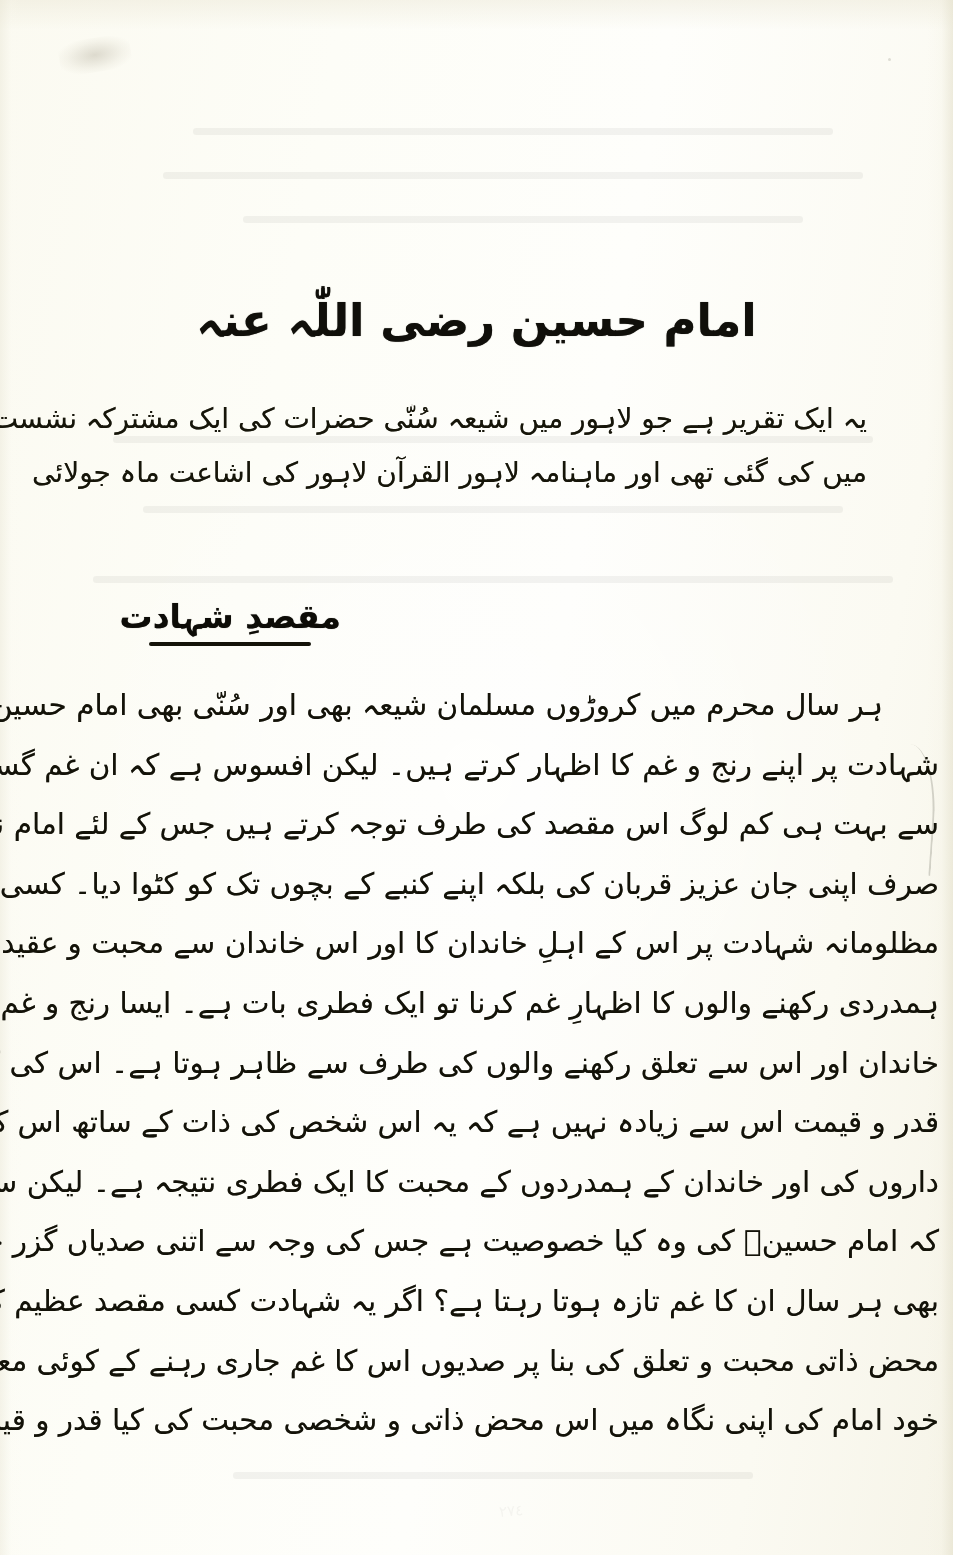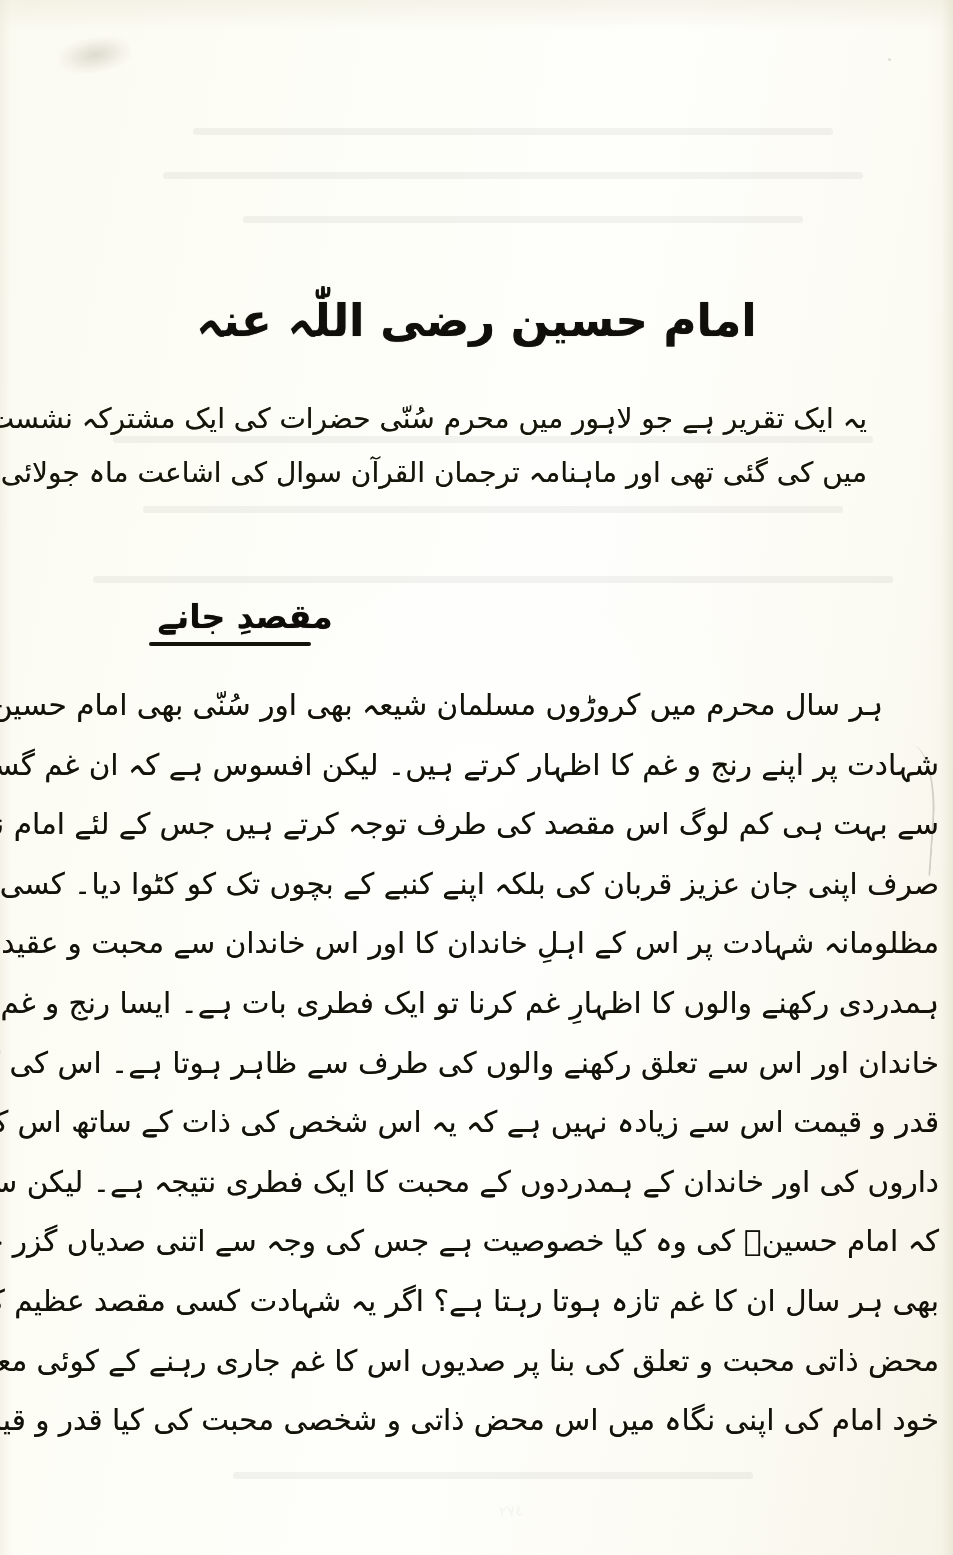--- a/index.html
+++ b/index.html
@@ -215,26 +215,26 @@
 
   <div class="speckle" style="top:58px; right:62px; width:3px; height:3px;"></div>
   <div class="speckle" style="top:404px; right:540px; width:2px; height:2px;"></div>
   <div class="speckle" style="top:1232px; right:760px; width:2px; height:2px;"></div>
 
   <div class="content">
 
     <h1 class="book-title">امام حسین رضی اللّٰہ عنہ</h1>
 
     <div class="editor-note">
-      <span class="note-line l1">یہ ایک تقریر ہے جو لاہور میں محرم سُنّی حضرات کی ایک مشترکہ نشست</span>
-      <span class="note-line l2">میں کی گئی تھی اور ماہنامہ ترجمان القرآن سوال کی اشاعت ماہ جولائی</span>
+      <span class="note-line l1">یہ ایک تقریر ہے جو لاہور میں شیعہ سُنّی حضرات کی ایک مشترکہ نشست</span>
+      <span class="note-line l2">میں کی گئی تھی اور ماہنامہ لاہور القرآن لاہور کی اشاعت ماہ جولائی</span>
     </div>
 
     <div class="section-heading-wrap">
-      <div class="section-heading">مقصدِ جانے</div>
+      <div class="section-heading">مقصدِ شہادت</div>
       <div class="heading-rule"></div>
     </div>
 
     <div class="body-text">
       <span class="body-line first-line">ہر سال محرم میں کروڑوں مسلمان شیعہ بھی اور سُنّی بھی امام حسینؓ کی</span>
       <span class="body-line">شہادت پر اپنے رنج و غم کا اظہار کرتے ہیں۔ لیکن افسوس ہے کہ ان غم گساروں میں</span>
       <span class="body-line">سے بہت ہی کم لوگ اس مقصد کی طرف توجہ کرتے ہیں جس کے لئے امام نے نہ</span>
       <span class="body-line">صرف اپنی جان عزیز قربان کی بلکہ اپنے کنبے کے بچوں تک کو کٹوا دیا۔ کسی شخص کی</span>
       <span class="body-line">مظلومانہ شہادت پر اس کے اہلِ خاندان کا اور اس خاندان سے محبت و عقیدت یا</span>
       <span class="body-line">ہمدردی رکھنے والوں کا اظہارِ غم کرنا تو ایک فطری بات ہے۔ ایسا رنج و غم دنیا کے ہر</span>

